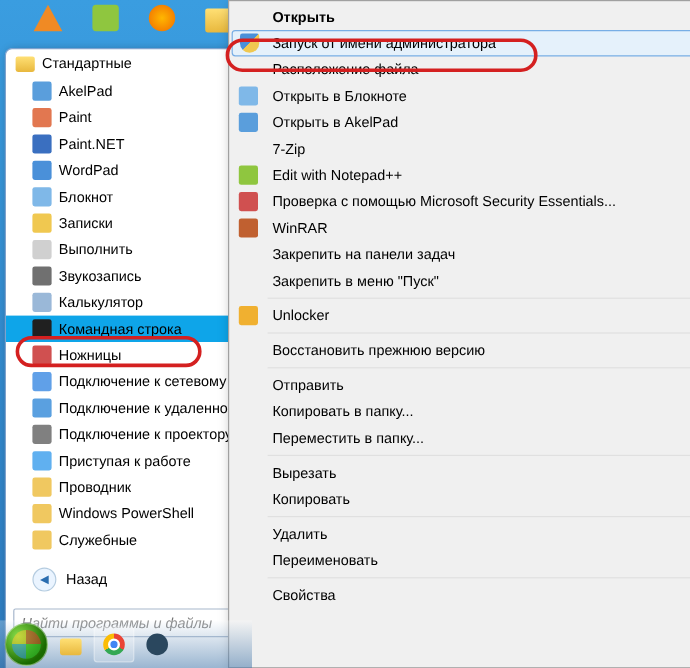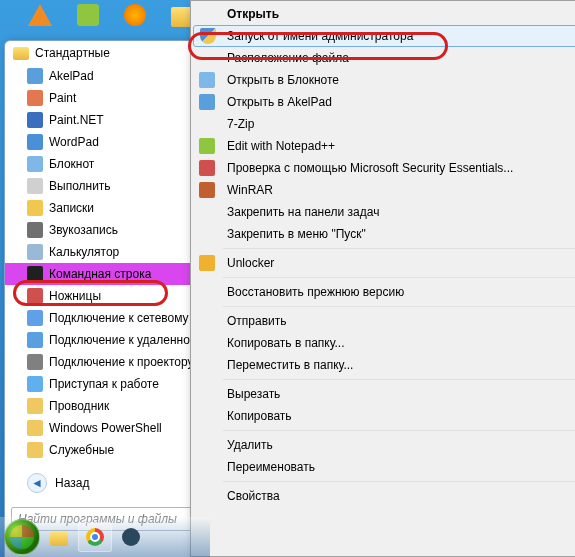--- a/index.html
+++ b/index.html
@@ -10,21 +10,21 @@
 .vlc { width:0;height:0;border-left:12px solid transparent;border-right:12px solid transparent;border-bottom:22px solid #f08a24;}
 .np { width:22px;height:22px;background:#8fc63f;border-radius:3px;}
 .fx { width:22px;height:22px;background:radial-gradient(circle,#ffb700,#f06a00);border-radius:50%;}
 .fld { width:26px;height:20px;background:linear-gradient(#ffe075,#e8b83d);border-radius:2px;margin-top:3px;}
 
 .start-menu { position: absolute; left: 4px; top: 40px; width: 210px; height: 534px; background: #fff; border: 1px solid #7da2ce; border-radius: 6px 6px 0 0; box-shadow: 2px 2px 8px rgba(0,0,0,.3); }
 .folder-header { display: flex; align-items: center; padding: 5px 8px; font-size: 12px; }
 .folder-header .f-icon { width: 16px; height: 13px; background: linear-gradient(#ffe075,#e8b83d); border-radius: 2px; margin-right: 6px; }
 .prog-list { overflow: hidden; }
 .prog-item { display: flex; align-items: center; height: 22px; padding: 0 6px 0 22px; font-size: 12px; cursor: default; position: relative; }
-.prog-item.sel { background: #d946ef; }
+.prog-item.sel { background: #0ea5e9; }
 .prog-item .p-icon { width: 16px; height: 16px; margin-right: 6px; flex-shrink: 0; border-radius: 2px; }
 .hl-oval { position: absolute; border: 3px solid #d42020; border-radius: 16px; pointer-events: none; }
 .hl-1 { left: 8px; top: 239px; width: 155px; height: 26px; }
 
 .back-row { display:flex; align-items:center; padding:8px 6px 8px 22px; font-size:12px; margin-top:4px;}
 .back-arrow { width:20px;height:20px;border-radius:50%;background:#eaf4ff;border:1px solid #b5cce0;display:flex;align-items:center;justify-content:center;margin-right:8px;color:#2a6db0;font-size:12px;}
 .search { margin: 6px; }
 .search input { width: 100%; height: 24px; padding: 0 6px; font-size: 12px; font-style: italic; color: #777; border: 1px solid #a7b7cc; border-radius: 2px; }
 
 .context-menu { position: absolute; left: 190px; top: 0; width: 432px; height: 557px; background: #f0f0f0; border: 1px solid #a0a0a0; box-shadow: 3px 3px 10px rgba(0,0,0,.35); padding: 2px; }
@@ -74,26 +74,26 @@
       </div>
       <div class="prog-item">
         <div class="p-icon" style="background: rgb(74, 144, 217);"></div>
         <span>WordPad</span>
       </div>
       <div class="prog-item">
         <div class="p-icon" style="background: rgb(127, 184, 232);"></div>
         <span>Блокнот</span>
       </div>
       <div class="prog-item">
+        <div class="p-icon" style="background: rgb(240, 200, 80);"></div>
+        <span>Записки</span>
+      </div>
+      <div class="prog-item">
         <div class="p-icon" style="background: rgb(208, 208, 208);"></div>
         <span>Выполнить</span>
-      </div>
-      <div class="prog-item">
-        <div class="p-icon" style="background: rgb(240, 200, 80);"></div>
-        <span>Записки</span>
       </div>
       <div class="prog-item">
         <div class="p-icon" style="background: rgb(112, 112, 112);"></div>
         <span>Звукозапись</span>
       </div>
       <div class="prog-item">
         <div class="p-icon" style="background: rgb(154, 184, 216);"></div>
         <span>Калькулятор</span>
       </div>
       <div class="prog-item sel">

